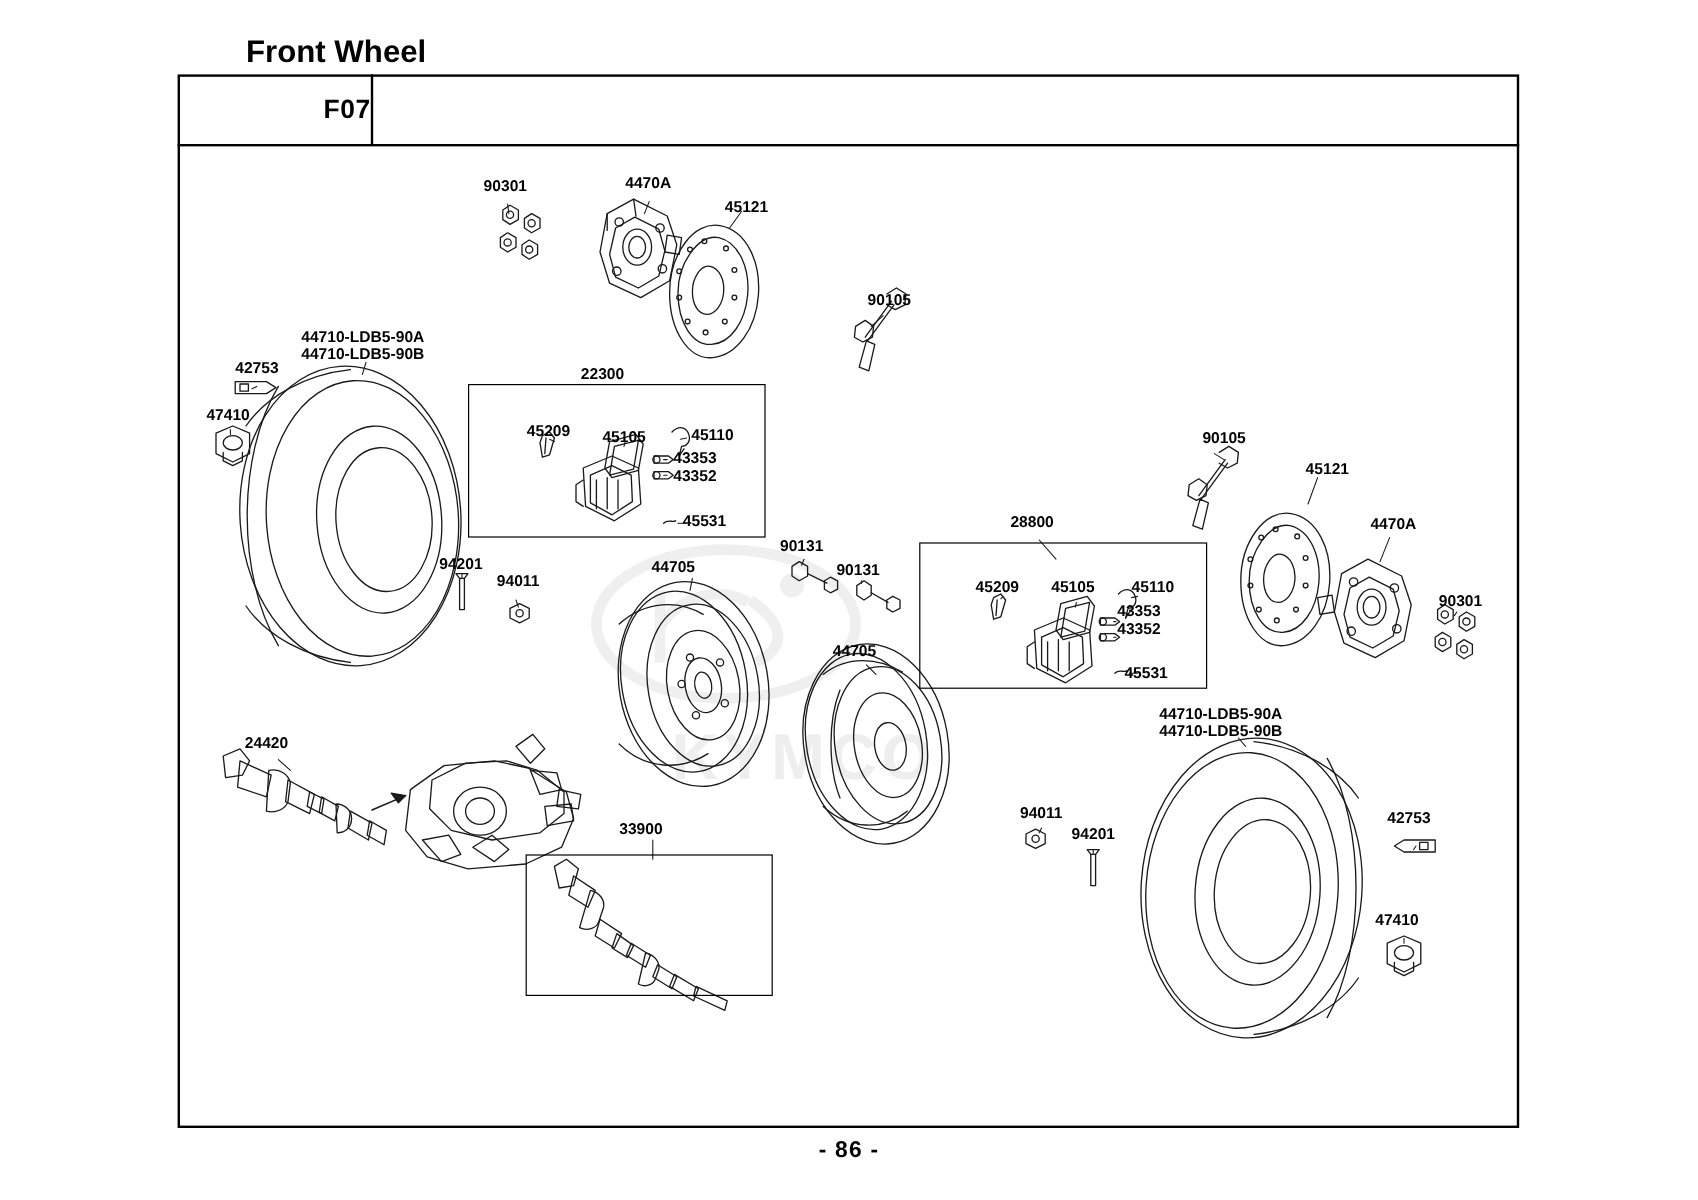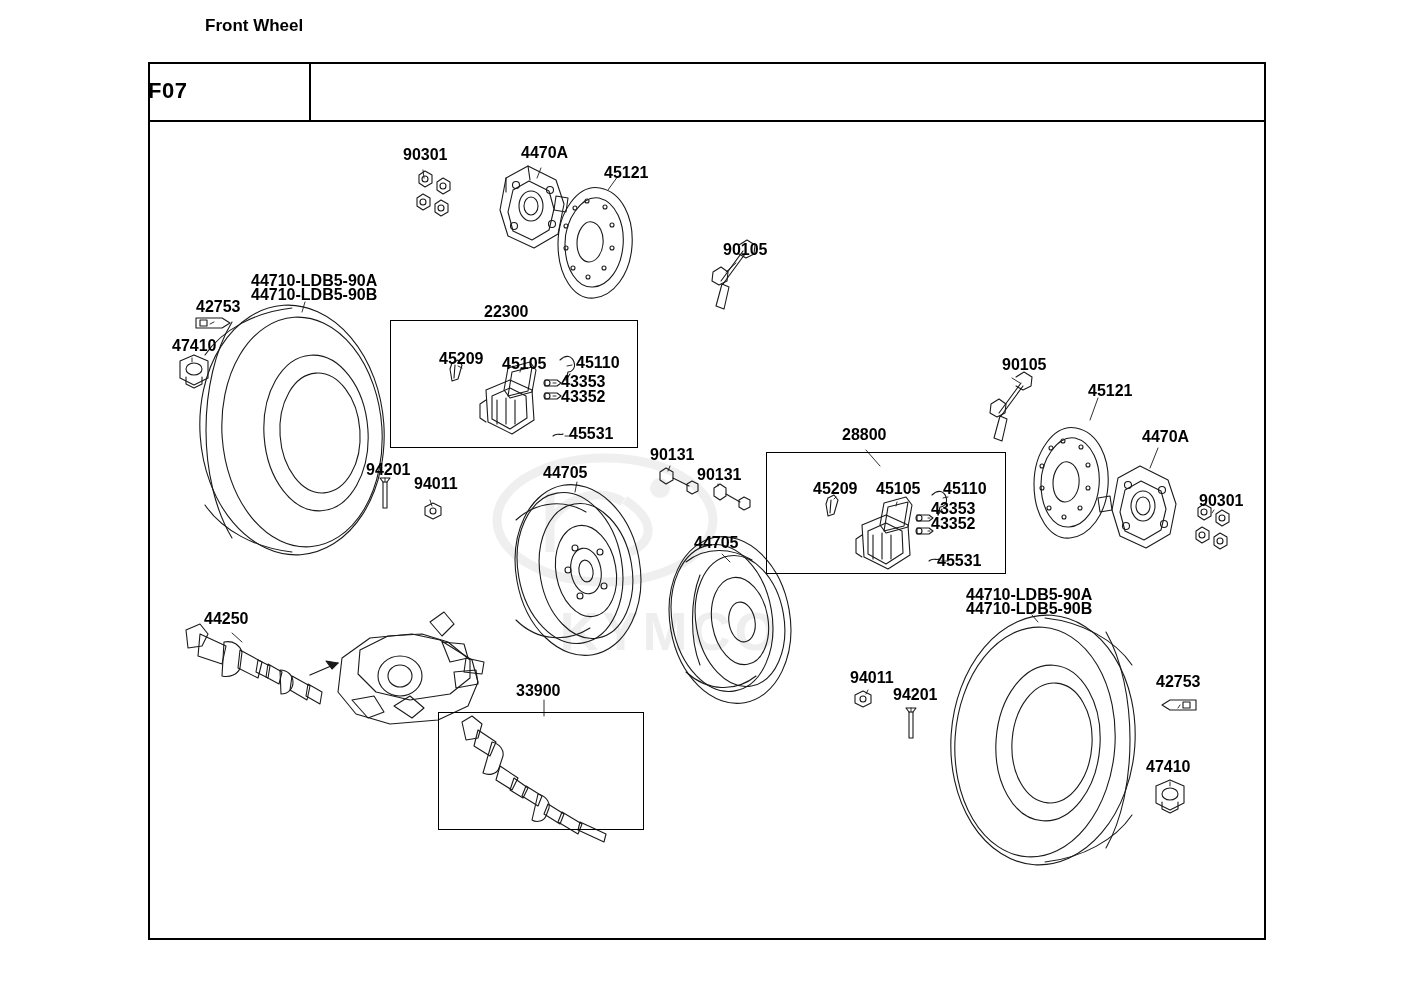--- a/index.html
+++ b/index.html
@@ -40,32 +40,32 @@
   #code-cell {
     position: absolute;
     left: 0;
     top: 0;
     width: 163px;
     height: 58px;
     border-right: 2px solid #000;
     box-sizing: border-box;
     display: flex;
     align-items: center;
-    justify-content: flex-start;
+    justify-content: flex-end;
   }
   #code-cell span {
     font-size: 22px;
     font-weight: bold;
     letter-spacing: .5px;
   }
   #section-title {
     position: absolute;
     left: 205px;
-    top: 16px;
-    font-size: 17px;
+    top: 28px;
+    font-size: 26px;
     font-weight: bold;
   }
   #page-number {
     position: absolute;
     left: 0;
     top: 948px;
     width: 1415px;
     text-align: center;
     font-size: 19px;
     font-weight: bold;
@@ -88,21 +88,21 @@
     width: 430px;
     text-align: center;
     font-size: 54px;
     font-weight: bold;
     color: #c9c9c9;
     letter-spacing: 4px;
   }
   
   .lbl {
     position: absolute;
-    font-size: 16px;
+    font-size: 13px;
     font-weight: bold;
     white-space: pre;
     line-height: 14px;
   }
   
   .callout-box {
     position: absolute;
     border: 1.6px solid #000;
     box-sizing: border-box;
     background: transparent;
@@ -453,20 +453,21 @@
     </g>
   </svg>
 
   <div id="frame"></div>
   <div id="title-bar">
     <div id="code-cell">
       <span>F07</span>
     </div>
   </div>
   <div id="section-title">Front Wheel</div>
+  <div id="page-number">- 86 -</div>
 
   <div class="callout-box" style="left:390px; top:320px; width:248px; height:128px;"></div>
   <div class="callout-box" style="left:766px; top:452px; width:240px; height:122px;"></div>
   <div class="callout-box" style="left:438px; top:712px; width:206px; height:118px;"></div>
 
   <div class="lbl" style="left:403px; top:148px;">90301</div>
   <div class="lbl" style="left:521px; top:146px;">4470A</div>
   <div class="lbl" style="left:604px; top:166px;">45121</div>
   <div class="lbl" style="left:723px; top:243px;">90105</div>
   <div class="lbl" style="left:251px; top:274px;">44710-LDB5-90A
@@ -479,21 +480,21 @@
   <div class="lbl" style="left:576px; top:356px;">45110</div>
   <div class="lbl" style="left:561px; top:375px;">43353</div>
   <div class="lbl" style="left:561px; top:390px;">43352</div>
   <div class="lbl" style="left:569px; top:427px;">45531</div>
   <div class="lbl" style="left:366px; top:463px;">94201</div>
   <div class="lbl" style="left:414px; top:477px;">94011</div>
   <div class="lbl" style="left:543px; top:466px;">44705</div>
   <div class="lbl" style="left:650px; top:448px;">90131</div>
   <div class="lbl" style="left:697px; top:468px;">90131</div>
   <div class="lbl" style="left:694px; top:536px;">44705</div>
-  <div class="lbl" style="left:204px; top:612px;">44250</div>
+  <div class="lbl" style="left:204px; top:612px;">24420</div>
   <div class="lbl" style="left:516px; top:684px;">33900</div>
   <div class="lbl" style="left:1002px; top:358px;">90105</div>
   <div class="lbl" style="left:1088px; top:384px;">45121</div>
   <div class="lbl" style="left:1142px; top:430px;">4470A</div>
   <div class="lbl" style="left:1199px; top:494px;">90301</div>
   <div class="lbl" style="left:842px; top:428px;">28800</div>
   <div class="lbl" style="left:813px; top:482px;">45209</div>
   <div class="lbl" style="left:876px; top:482px;">45105</div>
   <div class="lbl" style="left:943px; top:482px;">45110</div>
   <div class="lbl" style="left:931px; top:502px;">43353</div>

